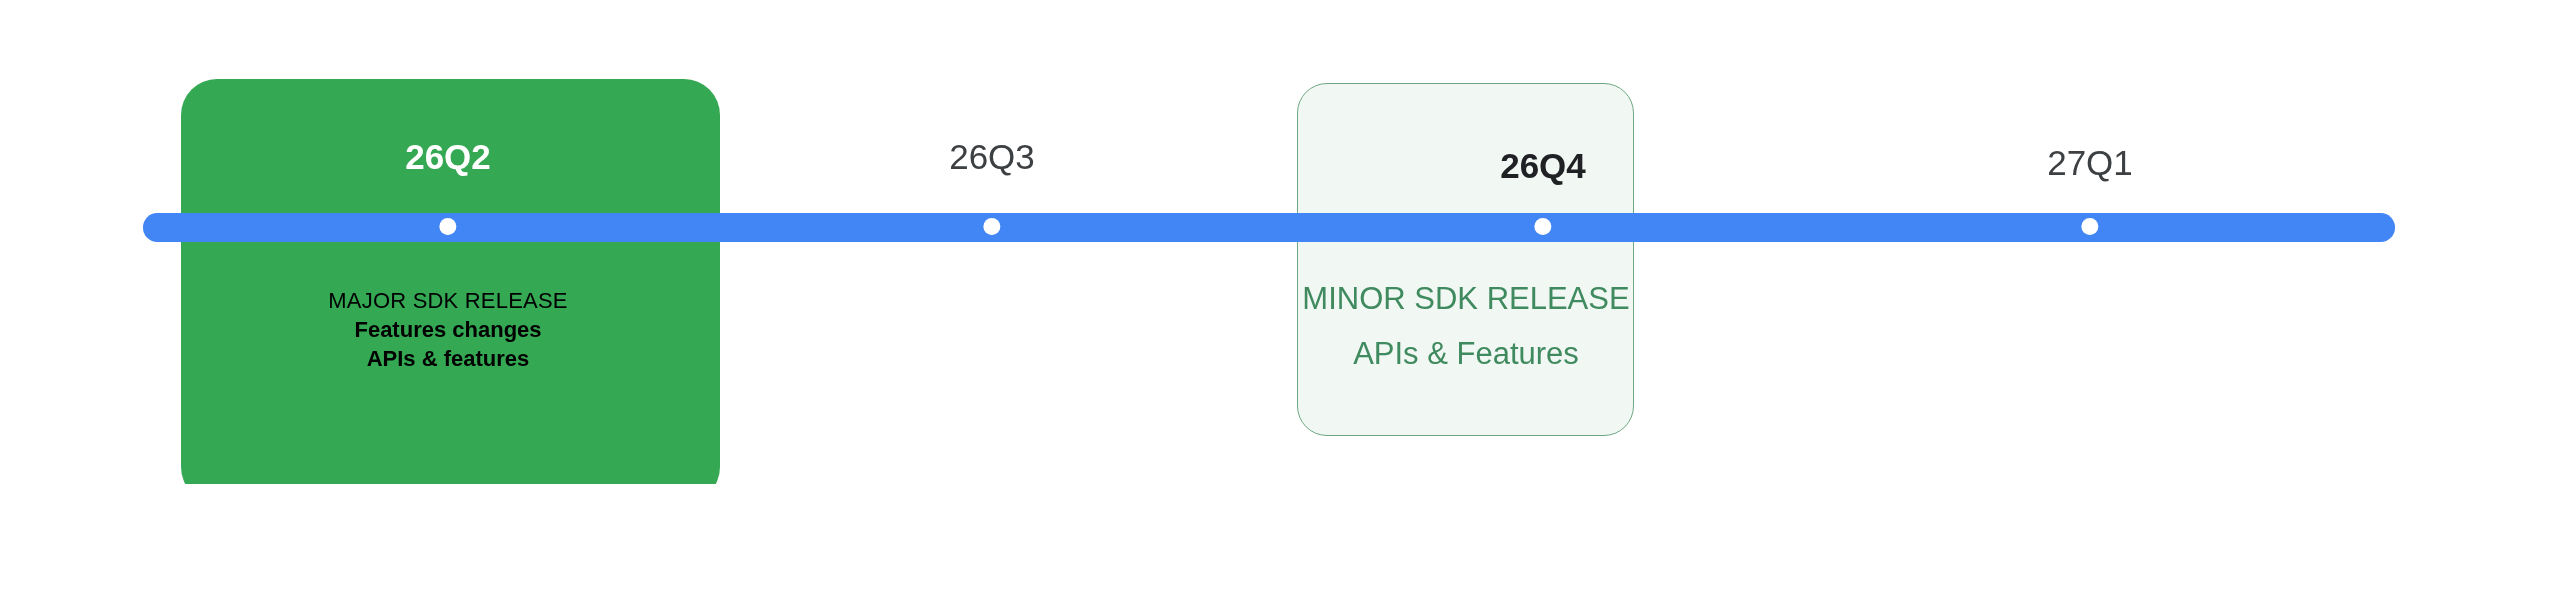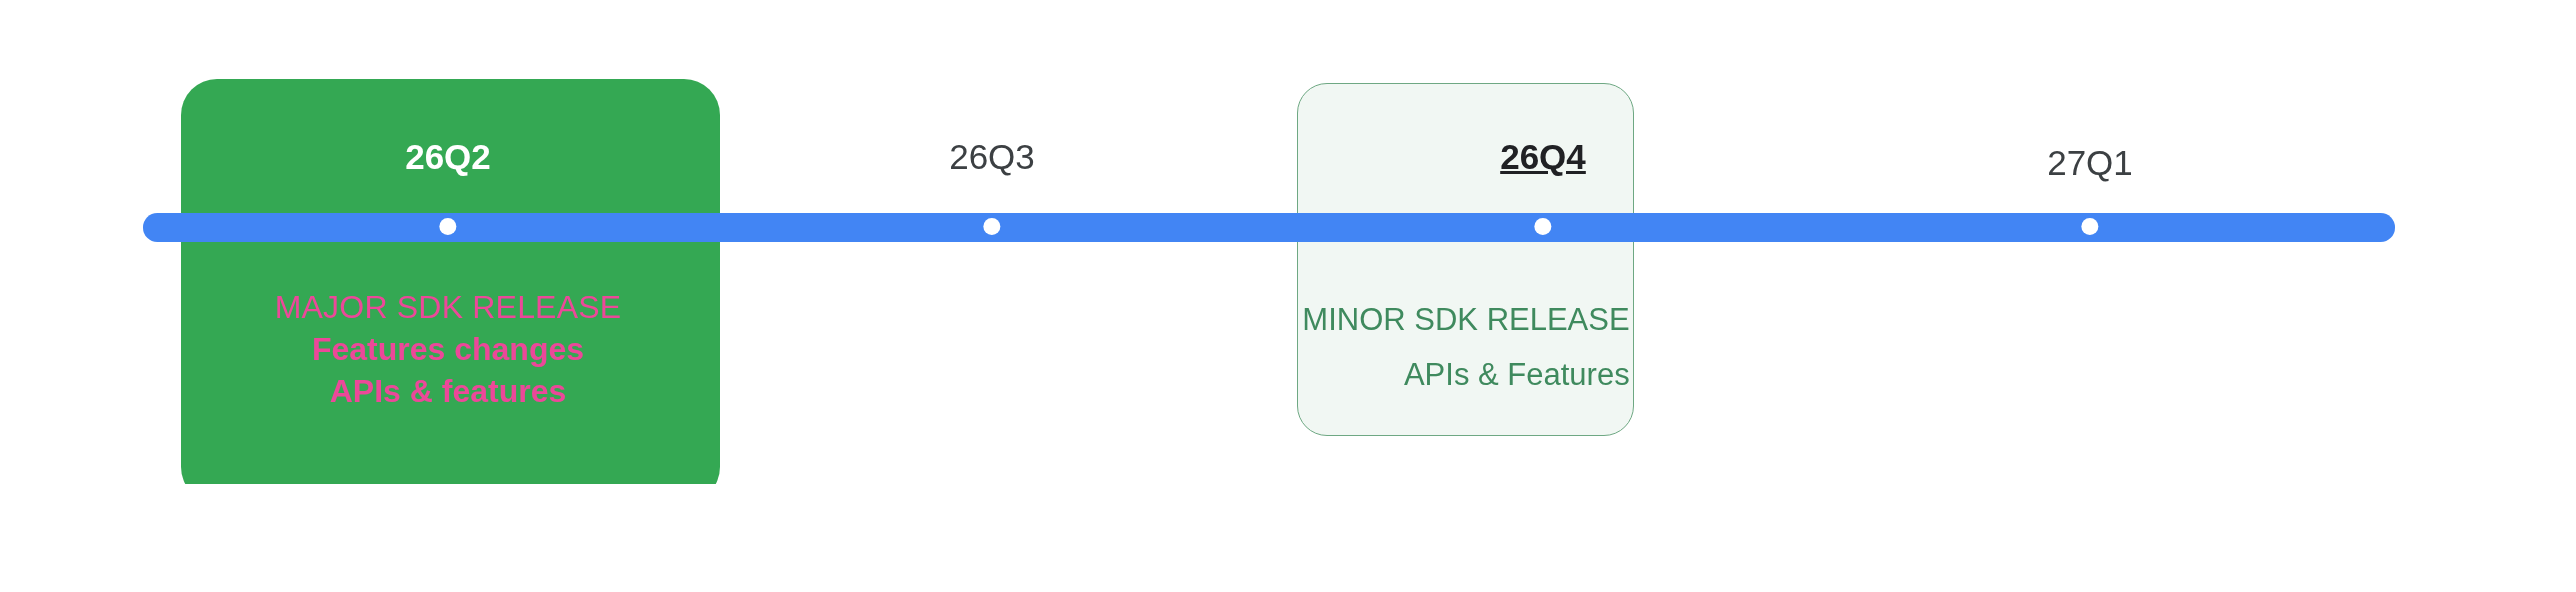--- a/index.html
+++ b/index.html
@@ -93,22 +93,22 @@
     transform: translateX(-50%);
     text-align: center;
     white-space: nowrap;
     z-index: 5;
   }
   .card-body .line {
     line-height: 1.32;
   }
 
   .card-body.filled-body .line {
-    color: #ec4899;
-    font-size: 32px;
+    color: #000000;
+    font-size: 22px;
   }
   .card-body.filled-body .line.head {
     font-weight: normal;
     letter-spacing: 0.2px;
   }
   .card-body.filled-body .line.strong {
     font-weight: bold;
   }
 
   .card-body.outlined-body .line {
@@ -133,29 +133,29 @@
 
   <div class="timeline-dot" style="left:448px;"></div>
   <div class="timeline-dot" style="left:992px;"></div>
   <div class="timeline-dot" style="left:1543px;"></div>
   <div class="timeline-dot" style="left:2090px;"></div>
 
   <div class="quarter-label on-filled" style="left:448px; top:139px;">26Q2</div>
 
   <div class="quarter-label plain" style="left:992px; top:139px;">26Q3</div>
 
-  <div class="quarter-label on-outlined" style="left:1543px; top:139px;text-decoration:underline;">26Q4</div>
+  <div class="quarter-label on-outlined" style="left:1543px; top:148px;">26Q4</div>
 
   <div class="quarter-label plain" style="left:2090px; top:145px;">27Q1</div>
 
   <div class="card-body filled-body" style="left:448px; top:286px;">
     <div class="line head">MAJOR SDK RELEASE</div>
     <div class="line strong">Features changes</div>
     <div class="line strong">APIs &amp; features</div>
   </div>
 
-  <div class="card-body outlined-body" style="left:1466px; top:300px;text-align:right;">
+  <div class="card-body outlined-body" style="left:1466px; top:279px;">
     <div class="line">MINOR SDK RELEASE</div>
     <div class="line gap">APIs &amp; Features</div>
   </div>
 
 </div>
 
 
 </body></html>

